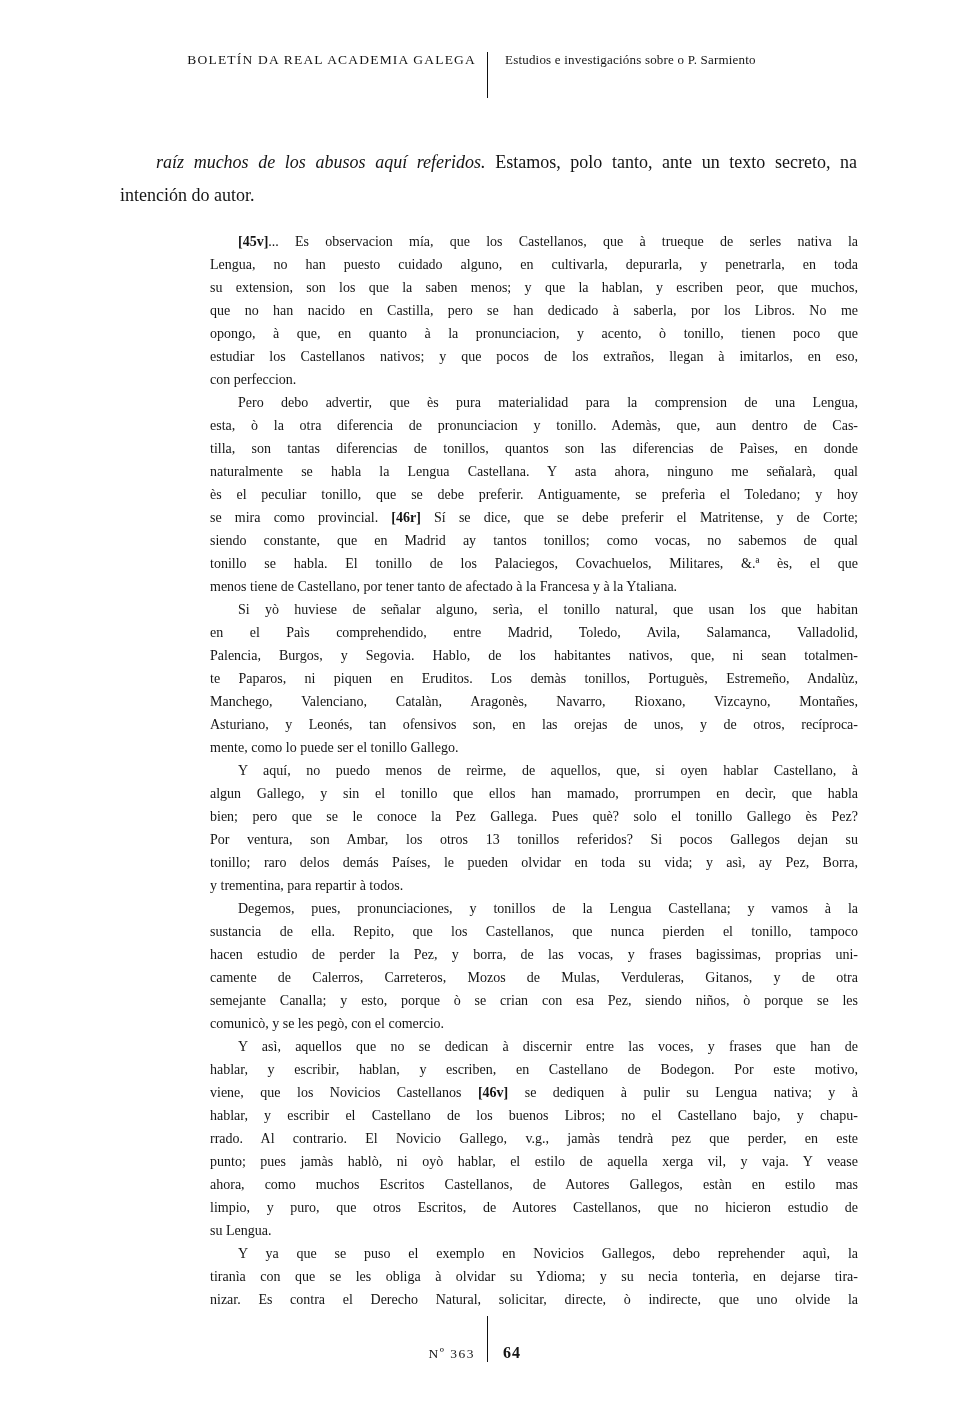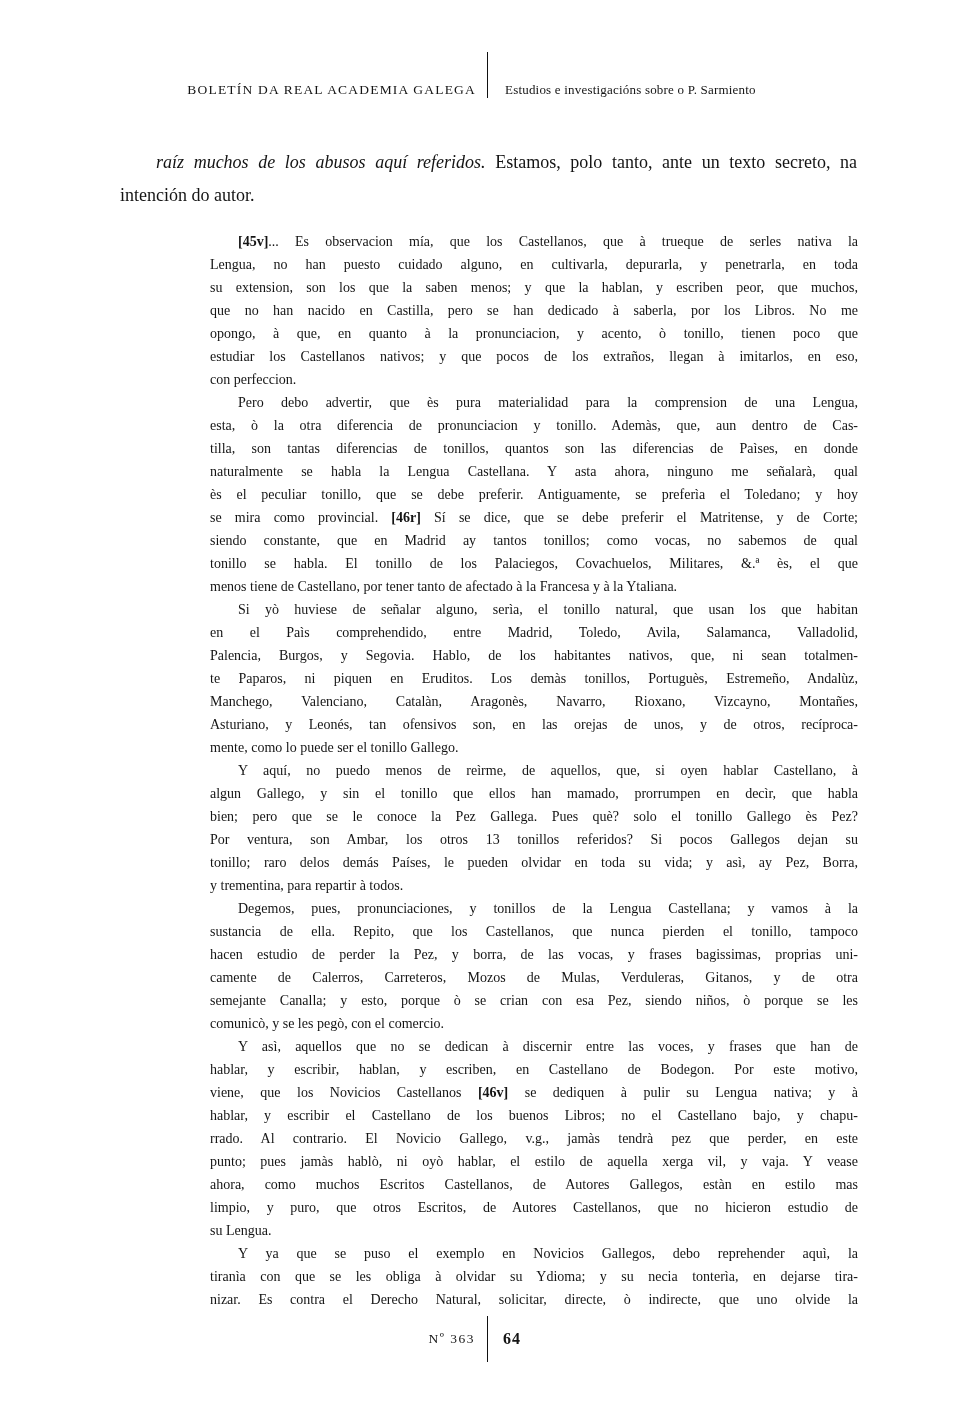--- a/index.html
+++ b/index.html
@@ -8,21 +8,21 @@
     width:975px; height:1417px;
     margin:0 auto;
     background:#ffffff;
     color:#141414;
     font-family:"Liberation Serif", serif;
     overflow:hidden;
   }
   
   .runhead {
     position:absolute; top:52px; left:0; width:100%;
-    display:flex; align-items:flex-end;
+    display:flex; align-items:flex-start;
   }
   .runhead .left {
     flex:0 0 487px;
     text-align:right;
     padding-right:11px;
     box-sizing:border-box;
     font-size:13.5px;
     letter-spacing:1.2px;
     white-space:nowrap;
   }
@@ -45,21 +45,21 @@
   }
   .para { margin:0; }
   .line { text-align:justify; text-align-last:justify; }
   .line.lastline { text-align-last:left; }
   .line.indent { text-indent:28px; }
   .b { font-weight:bold; }
   .i { font-style:italic;margin-left:36px; }
   
   .runfoot {
     position:absolute; top:1316px; left:0; width:100%;
-    display:flex; align-items:center;
+    display:flex; align-items:flex-end;
   }
   .runfoot .left {
     flex:0 0 487px;
     text-align:right;
     padding-right:12px;
     box-sizing:border-box;
     font-size:13.5px;
     letter-spacing:1.5px;
     white-space:nowrap;
   }

